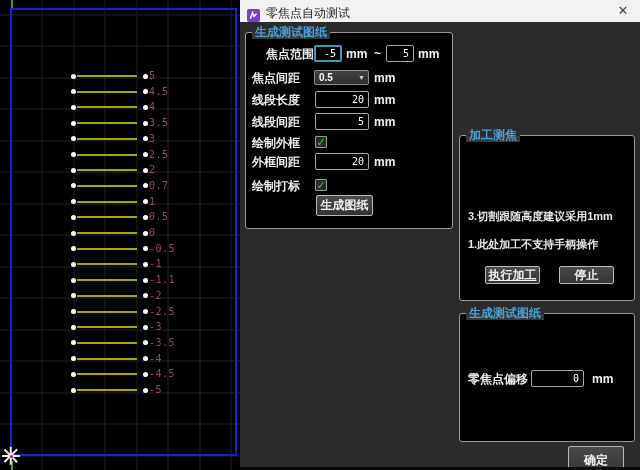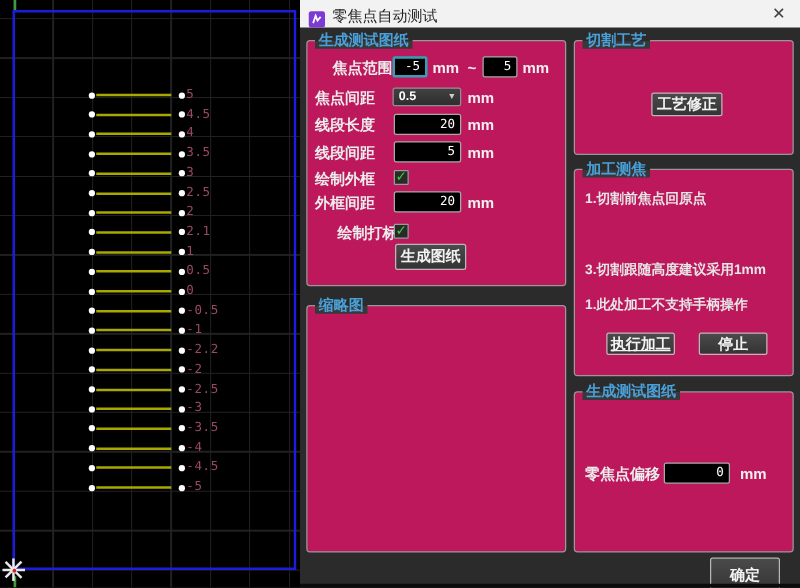--- a/index.html
+++ b/index.html
@@ -40,21 +40,21 @@
   .star-dot { position:absolute; left:9.5px; top:454.5px; width:3px; height:3px; background:#d02020; border-radius:50%; }
 
   
   .dialog { position:absolute; left:240px; top:0; width:400px; height:470px; background:#2b2b2b; }
   .titlebar { position:absolute; left:0; top:0; width:400px; height:22px; background:#f2f2f2; display:flex; align-items:flex-end; }
   .app-icon { width:13px; height:13px; margin-left:7px; background:#7d3bd4; border-radius:2px; flex:0 0 auto; display:flex; align-items:center; justify-content:center; }
   .title-text { margin-left:6px; font-size:12px; color:#1d1d1d; }
   .close-btn { position:absolute; right:9px; top:3px; width:16px; height:16px; color:#444; font-size:13px; line-height:16px; text-align:center; }
   .bottom-edge { position:absolute; left:0; top:467px; width:400px; height:3px; background:#0b0b0b; }
 
-  .group { position:absolute; background:#be185d; border:1px solid #989898; border-radius:3px; box-sizing:border-box; }
+  .group { position:absolute; background:#000000; border:1px solid #989898; border-radius:3px; box-sizing:border-box; }
   .legend {
     position:absolute; top:-8px; left:6px; padding:0 3px; font-size:12px; font-weight:bold;
     line-height:14px; color:#4aa0d8;
     background:linear-gradient(#2b2b2b 55%, #383838 55%);
   }
 
   .flabel { position:absolute; font-size:12px; font-weight:bold; color:#ececec; line-height:16px; white-space:nowrap; }
   .unit { position:absolute; font-size:12px; font-weight:bold; color:#f0f0f0; line-height:16px; }
   .tilde { position:absolute; font-size:12px; font-weight:bold; color:#f0f0f0; line-height:16px; }
 
@@ -133,21 +133,21 @@
       <div class="tline" style="top: 170.2px;">
         <span class="dot dotL"></span>
         <span class="seg"></span>
         <span class="dot dotR"></span>
         <span class="tlabel">2</span>
       </div>
       <div class="tline" style="top: 185.9px;">
         <span class="dot dotL"></span>
         <span class="seg"></span>
         <span class="dot dotR"></span>
-        <span class="tlabel">2.1</span>
+        <span class="tlabel">0.7</span>
       </div>
       <div class="tline" style="top: 201.6px;">
         <span class="dot dotL"></span>
         <span class="seg"></span>
         <span class="dot dotR"></span>
         <span class="tlabel">1</span>
       </div>
       <div class="tline" style="top: 217.3px;">
         <span class="dot dotL"></span>
         <span class="seg"></span>
@@ -169,21 +169,21 @@
       <div class="tline" style="top: 264.4px;">
         <span class="dot dotL"></span>
         <span class="seg"></span>
         <span class="dot dotR"></span>
         <span class="tlabel">-1</span>
       </div>
       <div class="tline" style="top: 280.1px;">
         <span class="dot dotL"></span>
         <span class="seg"></span>
         <span class="dot dotR"></span>
-        <span class="tlabel">-2.2</span>
+        <span class="tlabel">-1.1</span>
       </div>
       <div class="tline" style="top: 295.8px;">
         <span class="dot dotL"></span>
         <span class="seg"></span>
         <span class="dot dotR"></span>
         <span class="tlabel">-2</span>
       </div>
       <div class="tline" style="top: 311.5px;">
         <span class="dot dotL"></span>
         <span class="seg"></span>
@@ -267,38 +267,30 @@
     <span class="input" style="left:69px; top:80px; width:54px;">5</span>
     <span class="unit" style="left:128px; top:81px;">mm</span>
 
     <span class="flabel" style="left:6px; top:102px;">绘制外框</span>
     <span class="checkbox" style="left:69px; top:103px;">✓</span>
 
     <span class="flabel" style="left:6px; top:121px;">外框间距</span>
     <span class="input" style="left:69px; top:120px; width:54px;">20</span>
     <span class="unit" style="left:128px; top:121px;">mm</span>
 
-    <span class="flabel" style="left:24px; top:145px;text-align:right;">绘制打标</span>
+    <span class="flabel" style="left:6px; top:145px;text-align:right;">绘制打标</span>
     <span class="checkbox" style="left:69px; top:146px;">✓</span>
 
     <div class="btn" style="left:70px; top:162px; width:57px; height:21px;">生成图纸</div>
   </div>
 
-  <div class="group" style="left:5px; top:244px; width:208px; height:198px;">
-    <span class="legend">缩略图</span>
-  </div>
-
-  <div class="group" style="left:219px; top:32px; width:176px; height:92px;">
-    <span class="legend">切割工艺</span>
-    <div class="btn" style="left:61px; top:41px; width:57px; height:19px;">工艺修正</div>
-  </div>
+
 
   <div class="group" style="left:219px; top:135px; width:176px; height:166px;">
     <span class="legend">加工测焦</span>
-    <span class="note" style="top:16px;">1.切割前焦点回原点</span>
     <span class="note" style="top:73px;">3.切割跟随高度建议采用1mm</span>
     <span class="note" style="top:101px;">1.此处加工不支持手柄操作</span>
     <div class="btn" style="left:25px; top:130px; width:55px; height:18px;text-decoration:underline;">执行加工</div>
     <div class="btn" style="left:99px; top:130px; width:55px; height:18px;">停止</div>
   </div>
 
   <div class="group" style="left:219px; top:313px; width:176px; height:129px;">
     <span class="legend">生成测试图纸</span>
     <span class="flabel" style="left:8px; top:57px;">零焦点偏移</span>
     <span class="input" style="left:71px; top:56px; width:53px;">0</span>

